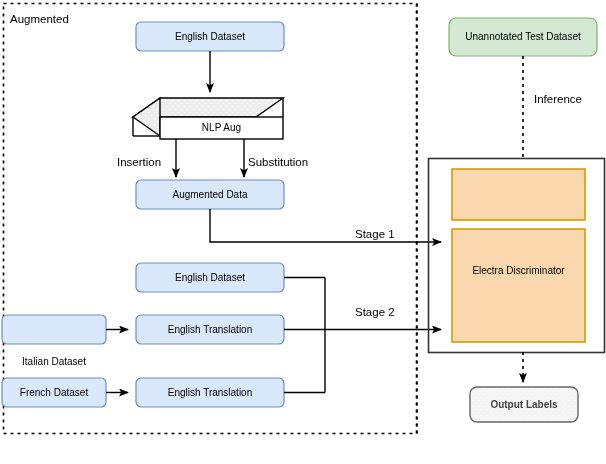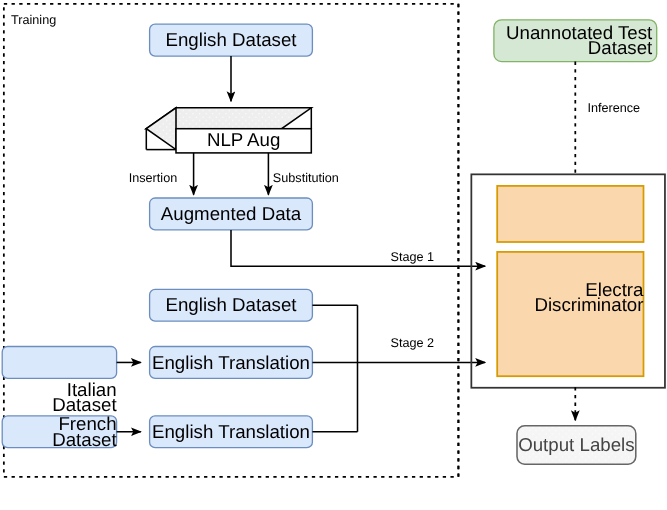--- a/index.html
+++ b/index.html
@@ -1,21 +1,21 @@
 <!DOCTYPE html>
 <html><head>
 <meta charset="utf-8">
 <style>
   html,body{margin:0;padding:0;background:#ffffff;}
   body{width:606px;height:464px;position:relative;overflow:hidden;
        font-family:"Liberation Sans","DejaVu Sans",sans-serif;}
   #stage{position:absolute;left:0;top:0;width:606px;height:464px;}
   svg{position:absolute;left:0;top:0;width:606px;height:464px;}
   .lbl{position:absolute;display:flex;align-items:center;justify-content:center;
-       text-align:right;color:#000000;font-size:17px;line-height:14px;
+       text-align:right;color:#000000;font-size:10px;line-height:14px;
        pointer-events:none;}
   .freetext{position:absolute;color:#000000;font-size:11.5px;line-height:14px;white-space:nowrap;}
 </style>
 </head>
 <body>
 
 <div id="stage">
 
   <svg viewBox="0 0 606 464">
     <defs>
@@ -85,21 +85,21 @@
 
     <rect x="452" y="169" width="133" height="51" fill="#fad7ac" stroke="#d79b00" stroke-width="1.6"></rect>
 
     <rect x="452" y="229" width="133" height="113" fill="#fad7ac" stroke="#d79b00" stroke-width="1.6"></rect>
 
     <line x1="523" y1="352" x2="523" y2="382" stroke="#000" stroke-width="1.6" stroke-dasharray="3 4" marker-end="url(#arrowDash)"></line>
 
     <rect x="470" y="387" width="108" height="35" rx="7" ry="7" fill="url(#speck)" stroke="#666666" stroke-width="1.4"></rect>
   </svg>
 
-  <div class="freetext" style="left:10px;top:12px;">Training</div>
+  <div class="freetext" style="left:10px;top:12px;">Augmented</div>
 
   <div class="lbl" style="left:136px;top:22px;width:148px;height:29px;">English Dataset</div>
 
   <div class="lbl" style="left:160px;top:117px;width:123px;height:22px;">NLP Aug</div>
 
   <div class="freetext" style="left:117px;top:155px;">Insertion</div>
   <div class="freetext" style="left:248px;top:155px;">Substitution</div>
 
   <div class="lbl" style="left:136px;top:180px;width:148px;height:29px;">Augmented Data</div>
 
@@ -113,15 +113,15 @@
 
   <div class="lbl" style="left:136px;top:315px;width:148px;height:29px;">English Translation</div>
   <div class="lbl" style="left:136px;top:378px;width:148px;height:29px;">English Translation</div>
 
   <div class="lbl" style="left:453px;top:18px;width:140px;height:38px;">Unannotated Test Dataset</div>
 
   <div class="freetext" style="left:534px;top:92px;">Inference</div>
 
   <div class="lbl" style="left:452px;top:229px;width:133px;height:83px;">Electra Discriminator</div>
 
-  <div class="lbl" style="left:470px;top:387px;width:108px;height:35px;color:#444;">Output Labels</div>
+  <div class="lbl" style="left:470px;top:387px;width:108px;height:35px;color:#444;font-weight:bold;">Output Labels</div>
 
 </div>
 
 </body></html>

